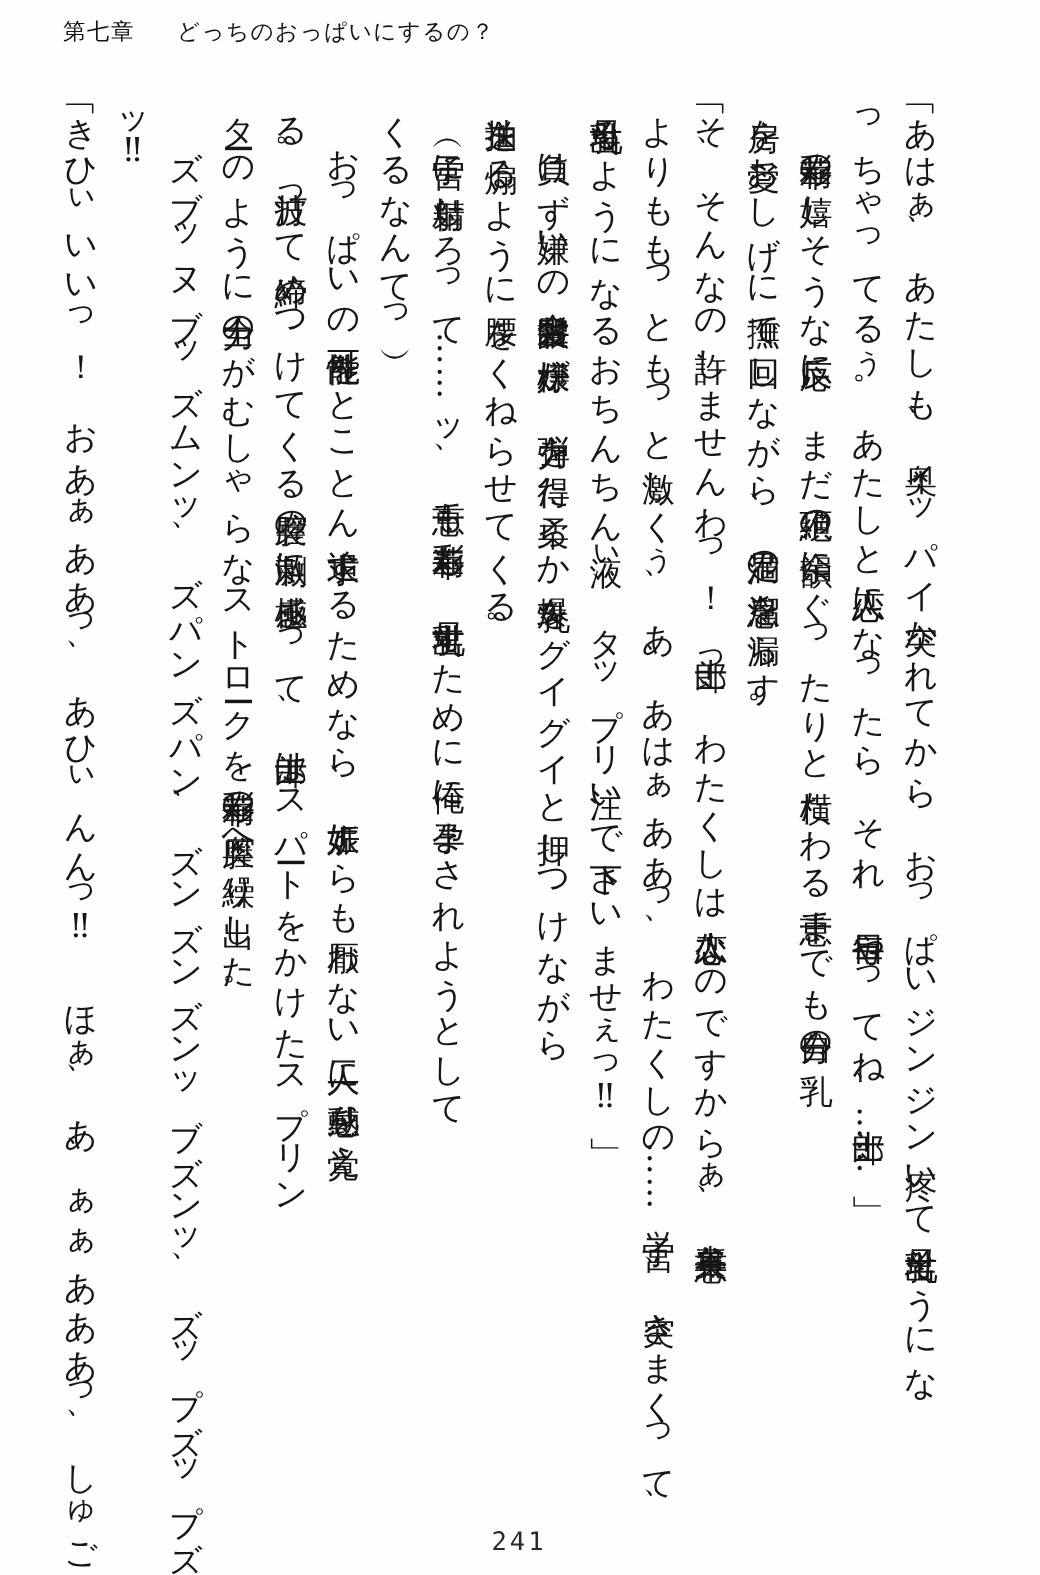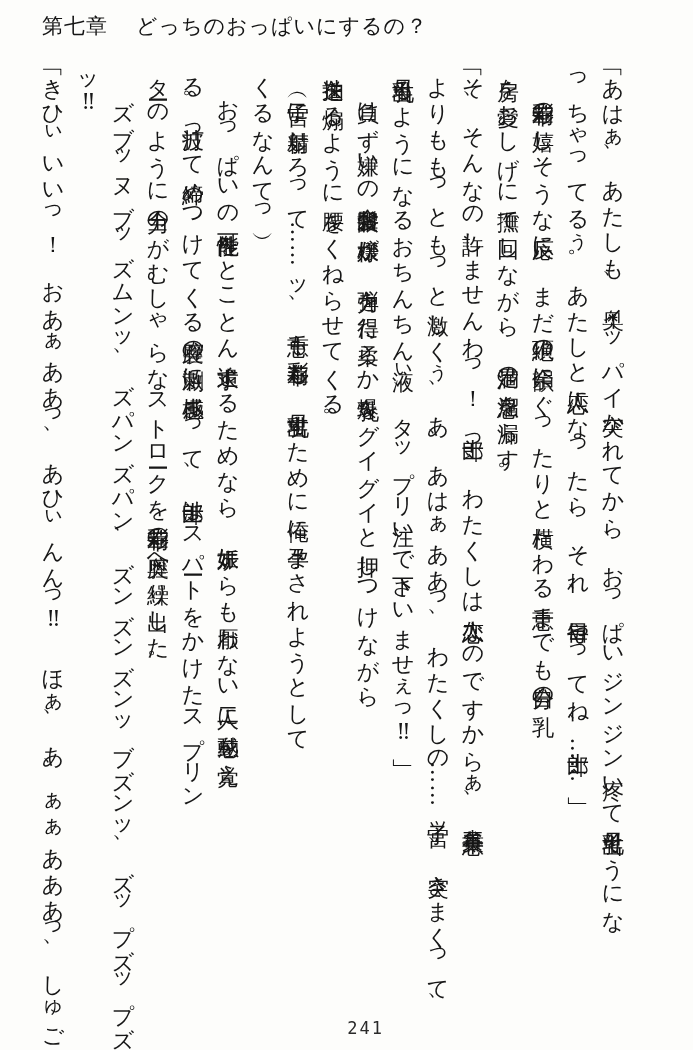--- a/index.html
+++ b/index.html
@@ -12,21 +12,21 @@
     height: 1050px;
     background: #fdfdfb;
     color: #1b1b1b;
     font-family: "DejaVu Serif", "Liberation Serif", serif;
     overflow: hidden;
   }
   .chapter-header {
     position: absolute;
     top: 12px;
     left: 42px;
-    font-size: 21px;
+    font-size: 15px;
     letter-spacing: 1px;
     white-space: nowrap;
     color: #141414;
   }
   .chapter-header .chapter-no {
     margin-right: 28px;
   }
   .body-text {
     position: absolute;
     top: 62px;
@@ -43,21 +43,21 @@
     margin: 0;
     padding: 0;
     line-height: 35px;
     white-space: pre;
   }
   .page-number {
     position: absolute;
     top: 1018px;
     left: 308px;
     width: 76px;
-    text-align: right;
+    text-align: center;
     font-family: "DejaVu Sans Mono", "Liberation Mono", monospace;
     font-size: 17px;
     letter-spacing: 2px;
     color: #2a2a2a;
   }
 </style>
 </head>
 <body>
 
 <div class="page">

